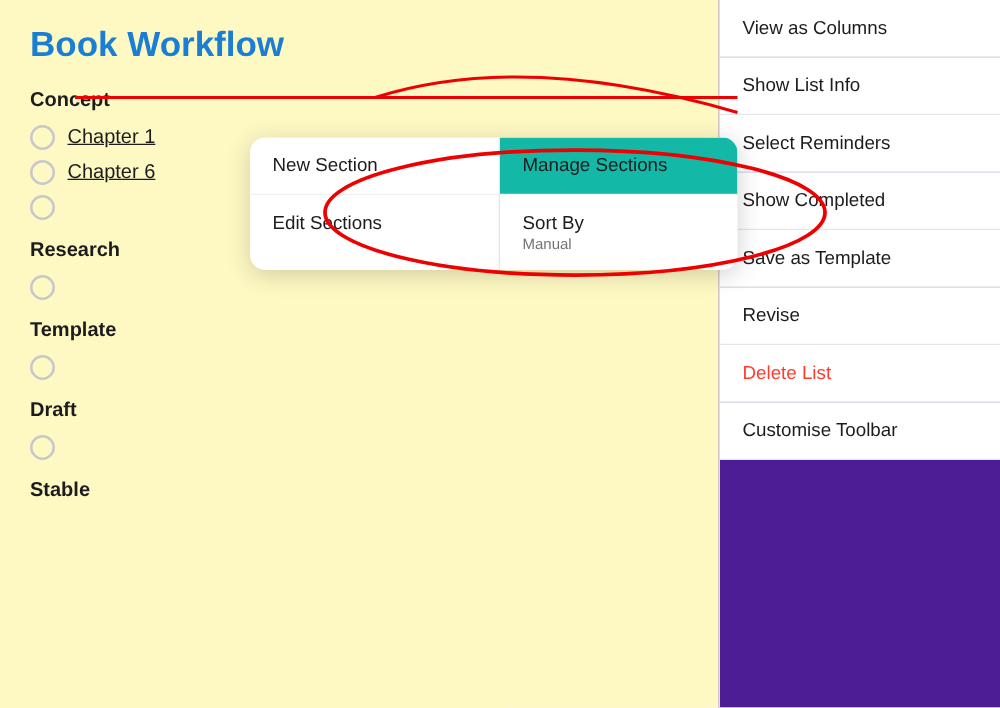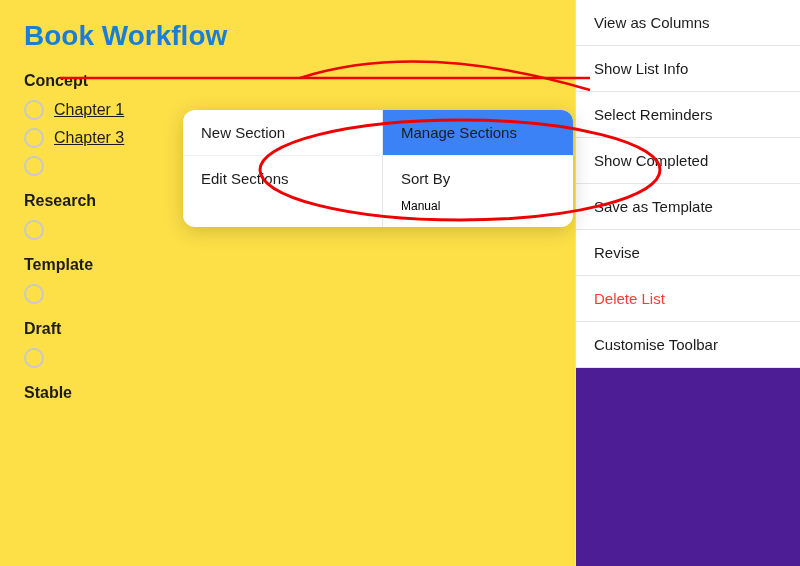--- a/index.html
+++ b/index.html
@@ -11,21 +11,21 @@
       overflow: hidden;
       position: relative;
     }
 
     
     .main-area {
       position: absolute;
       left: 0; top: 0;
       width: 575px;
       height: 566px;
-      background: #fde047;
+      background: #fef9c3;
       padding: 20px 20px 20px 24px;
     }
 
     .page-title {
       font-size: 28px;
       font-weight: 700;
       color: #1a7fd4;
       margin-bottom: 20px;
     }
 
@@ -99,21 +99,21 @@
     }
 
     .menu-item.red {
       color: #ff3b30;
       justify-content: center;
     }
 
     
     .inline-popup {
       position: absolute;
-      left: 183px;
+      left: 200px;
       top: 110px;
       display: flex;
       background: white;
       border-radius: 12px;
       box-shadow: 0 4px 20px rgba(0,0,0,0.18);
       overflow: hidden;
       z-index: 10;
     }
 
     .inline-popup-left {
@@ -131,29 +131,29 @@
       color: #1c1c1e;
       cursor: pointer;
       border-bottom: 1px solid #f0f0f5;
     }
 
     .popup-item:last-child {
       border-bottom: none;
     }
 
     .popup-item.highlighted {
-      background: #3b82f6;
+      background: #14b8a6;
       font-weight: 500;
     }
 
     .popup-item .sub-label {
       font-size: 12px;
-      color: #000000;
+      color: #737373;
       display: block;
-      margin-top: 12px;
+      margin-top: 1px;
     }
 
     
     .annotation-svg {
       position: absolute;
       left: 0; top: 0;
       width: 800px;
       height: 566px;
       pointer-events: none;
       z-index: 20;
@@ -166,21 +166,21 @@
   <div class="page-title">Book Workflow</div>
 
   <div class="section-group">
     <div class="section-header">Concept</div>
     <div class="task-item">
       <div class="task-checkbox"></div>
       <span class="task-label">Chapter 1</span>
     </div>
     <div class="task-item">
       <div class="task-checkbox"></div>
-      <span class="task-label">Chapter 3</span>
+      <span class="task-label">Chapter 6</span>
     </div>
     <div class="task-item">
       <div class="empty-checkbox"></div>
     </div>
   </div>
 
   <div class="section-group">
     <div class="section-header">Research</div>
     <div class="task-item">
       <div class="empty-checkbox"></div>

